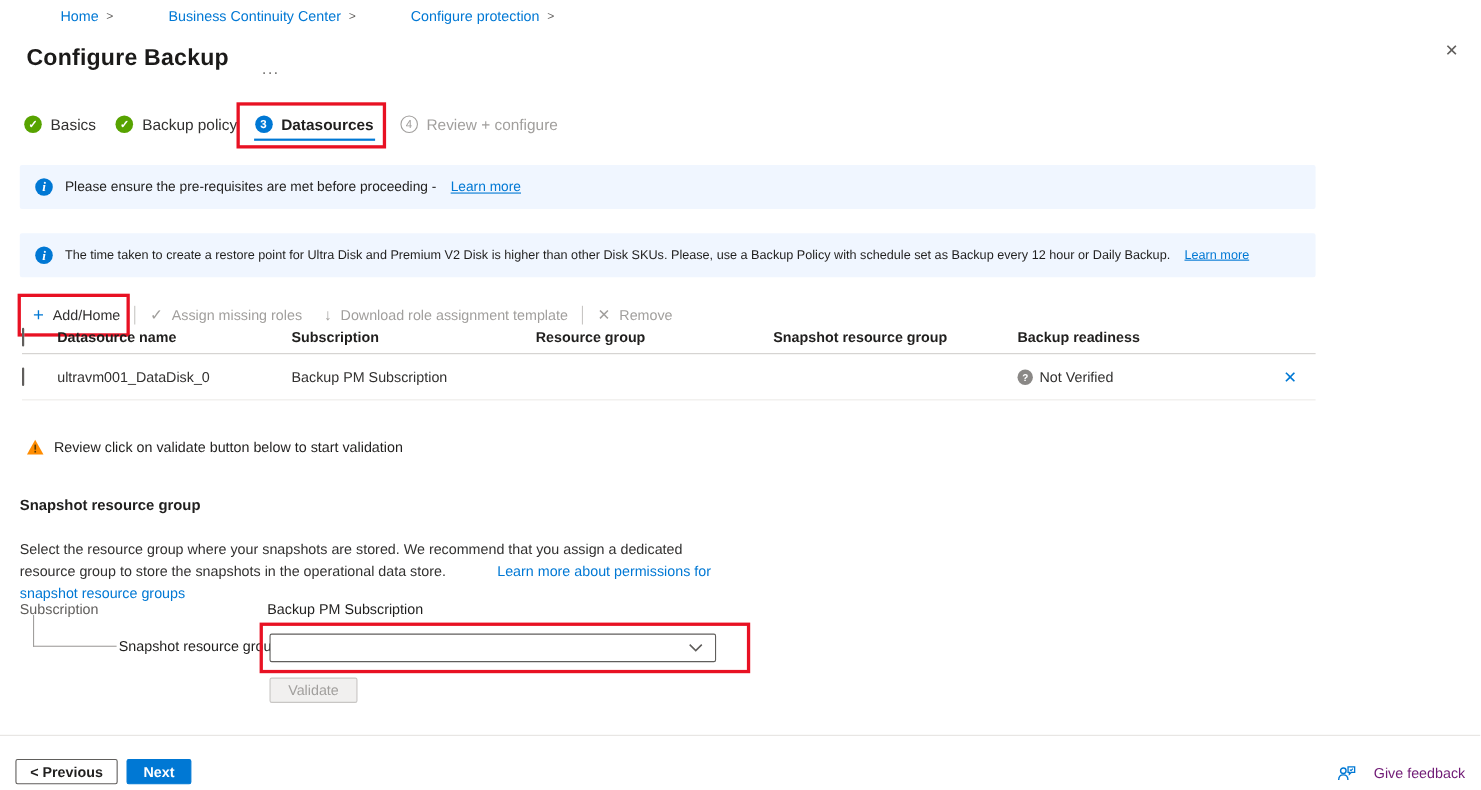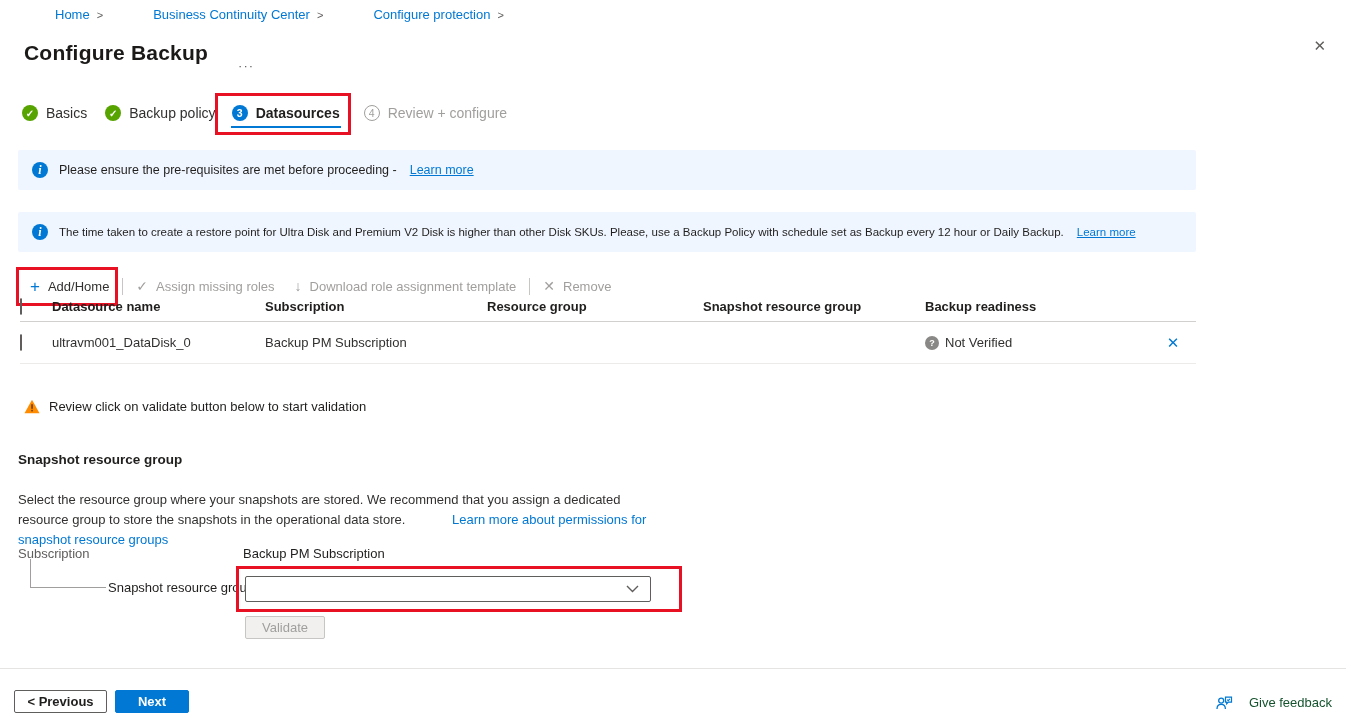--- a/index.html
+++ b/index.html
@@ -80,22 +80,22 @@
   .connector { position:absolute; left:12px; top:13px; width:76px; height:29px; border-left:1px solid #a19f9d; border-bottom:1px solid #a19f9d; }
   .snap-label { position:absolute; left:90px; top:34px; font-size:13px; color:#201f1e; }
   .dropdown { position:absolute; left:227px; top:30px; width:406px; height:26px; border:1px solid #605e5c; border-radius:2px; background:#fff; display:flex; align-items:center; justify-content:space-between; padding:0 11px; cursor:pointer; }
   .dropdown-value { font-size:13px; color:#201f1e; }
   .form .red-box { left:218px; top:20px; width:446px; height:46px; }
   .validate-btn { position:absolute; left:227px; top:70px; width:80px; height:23px; background:#f1f0ef; border:1px solid #c8c6c4; border-radius:2px; color:#a19f9d; font-family:inherit; font-size:13px; }
 
   
   .footer-divider { position:absolute; top:668px; left:0; width:1346px; height:1px; background:#e6e4e2; }
   .prev-btn { position:absolute; top:690px; left:14px; width:93px; height:23px; background:#fff; border:1px solid #605e5c; border-radius:2px; font-family:inherit; font-size:13px; font-weight:700; color:#201f1e; cursor:pointer; }
-  .next-btn { position:absolute; top:690px; left:115px; width:74px; height:23px; background:#0078d4; border:1px solid #0078d4; border-radius:2px; font-family:inherit; font-size:13px; font-weight:700; color:#fff; cursor:pointer; }
-  .feedback { position:absolute; top:695px; right:14px; display:flex; align-items:center; gap:16px; color:#14532d; font-size:13px; text-decoration:none; }
+  .next-btn { position:absolute; top:690px; left:115px; width:59px; height:23px; background:#0078d4; border:1px solid #0078d4; border-radius:2px; font-family:inherit; font-size:13px; font-weight:700; color:#fff; cursor:pointer; }
+  .feedback { position:absolute; top:695px; right:14px; display:flex; align-items:center; gap:16px; color:#701a75; font-size:13px; text-decoration:none; }
 </style>
 </head>
 <body>
 
 <div id="page">
 
   <nav class="breadcrumb">
     <a class="crumb">Home</a>
     <span class="crumb-sep">&gt;</span>
     <a class="crumb">Business Continuity Center</a>

